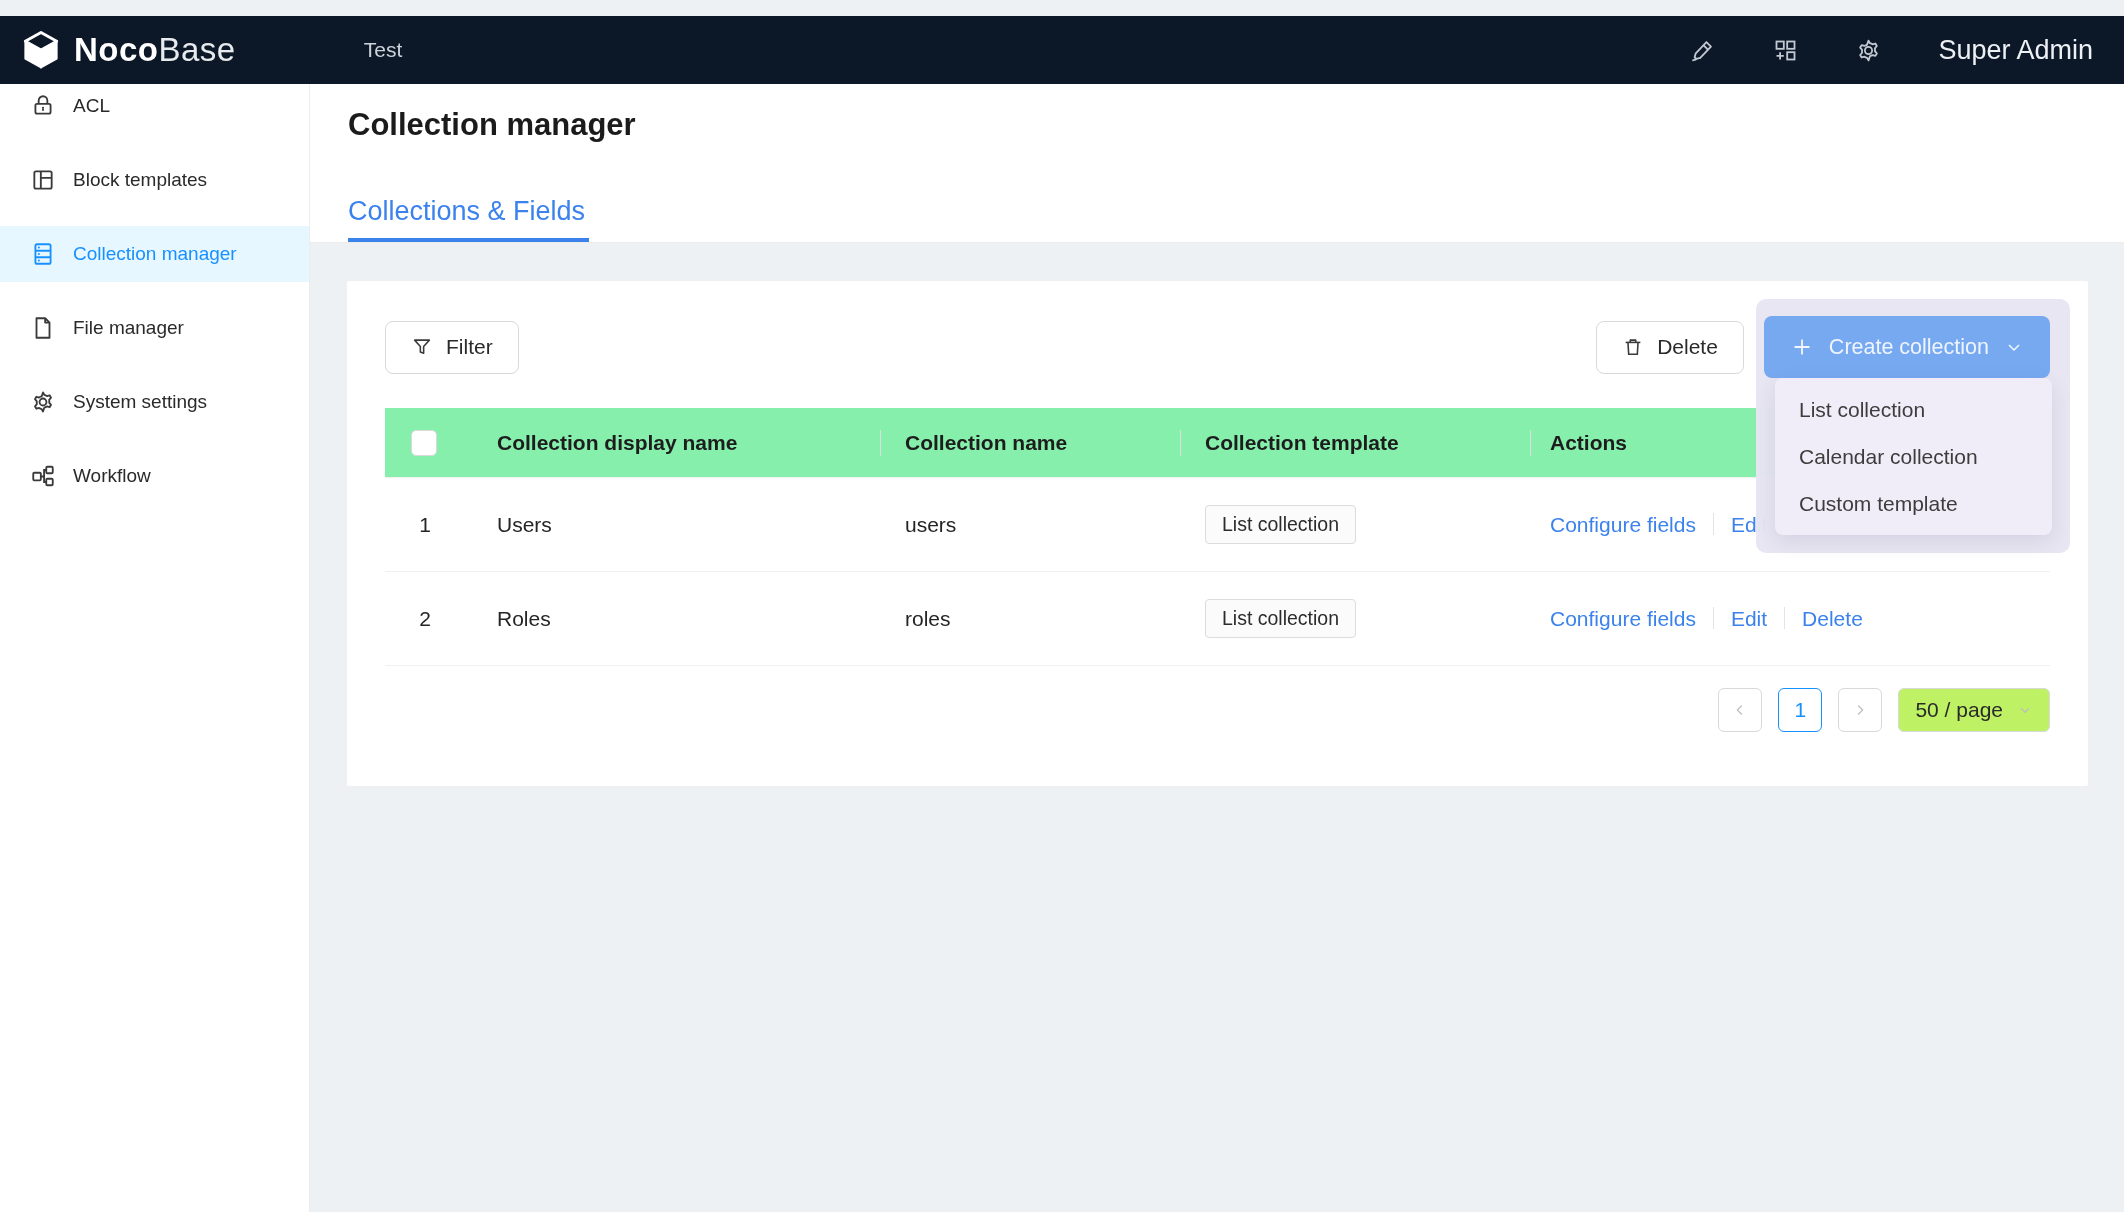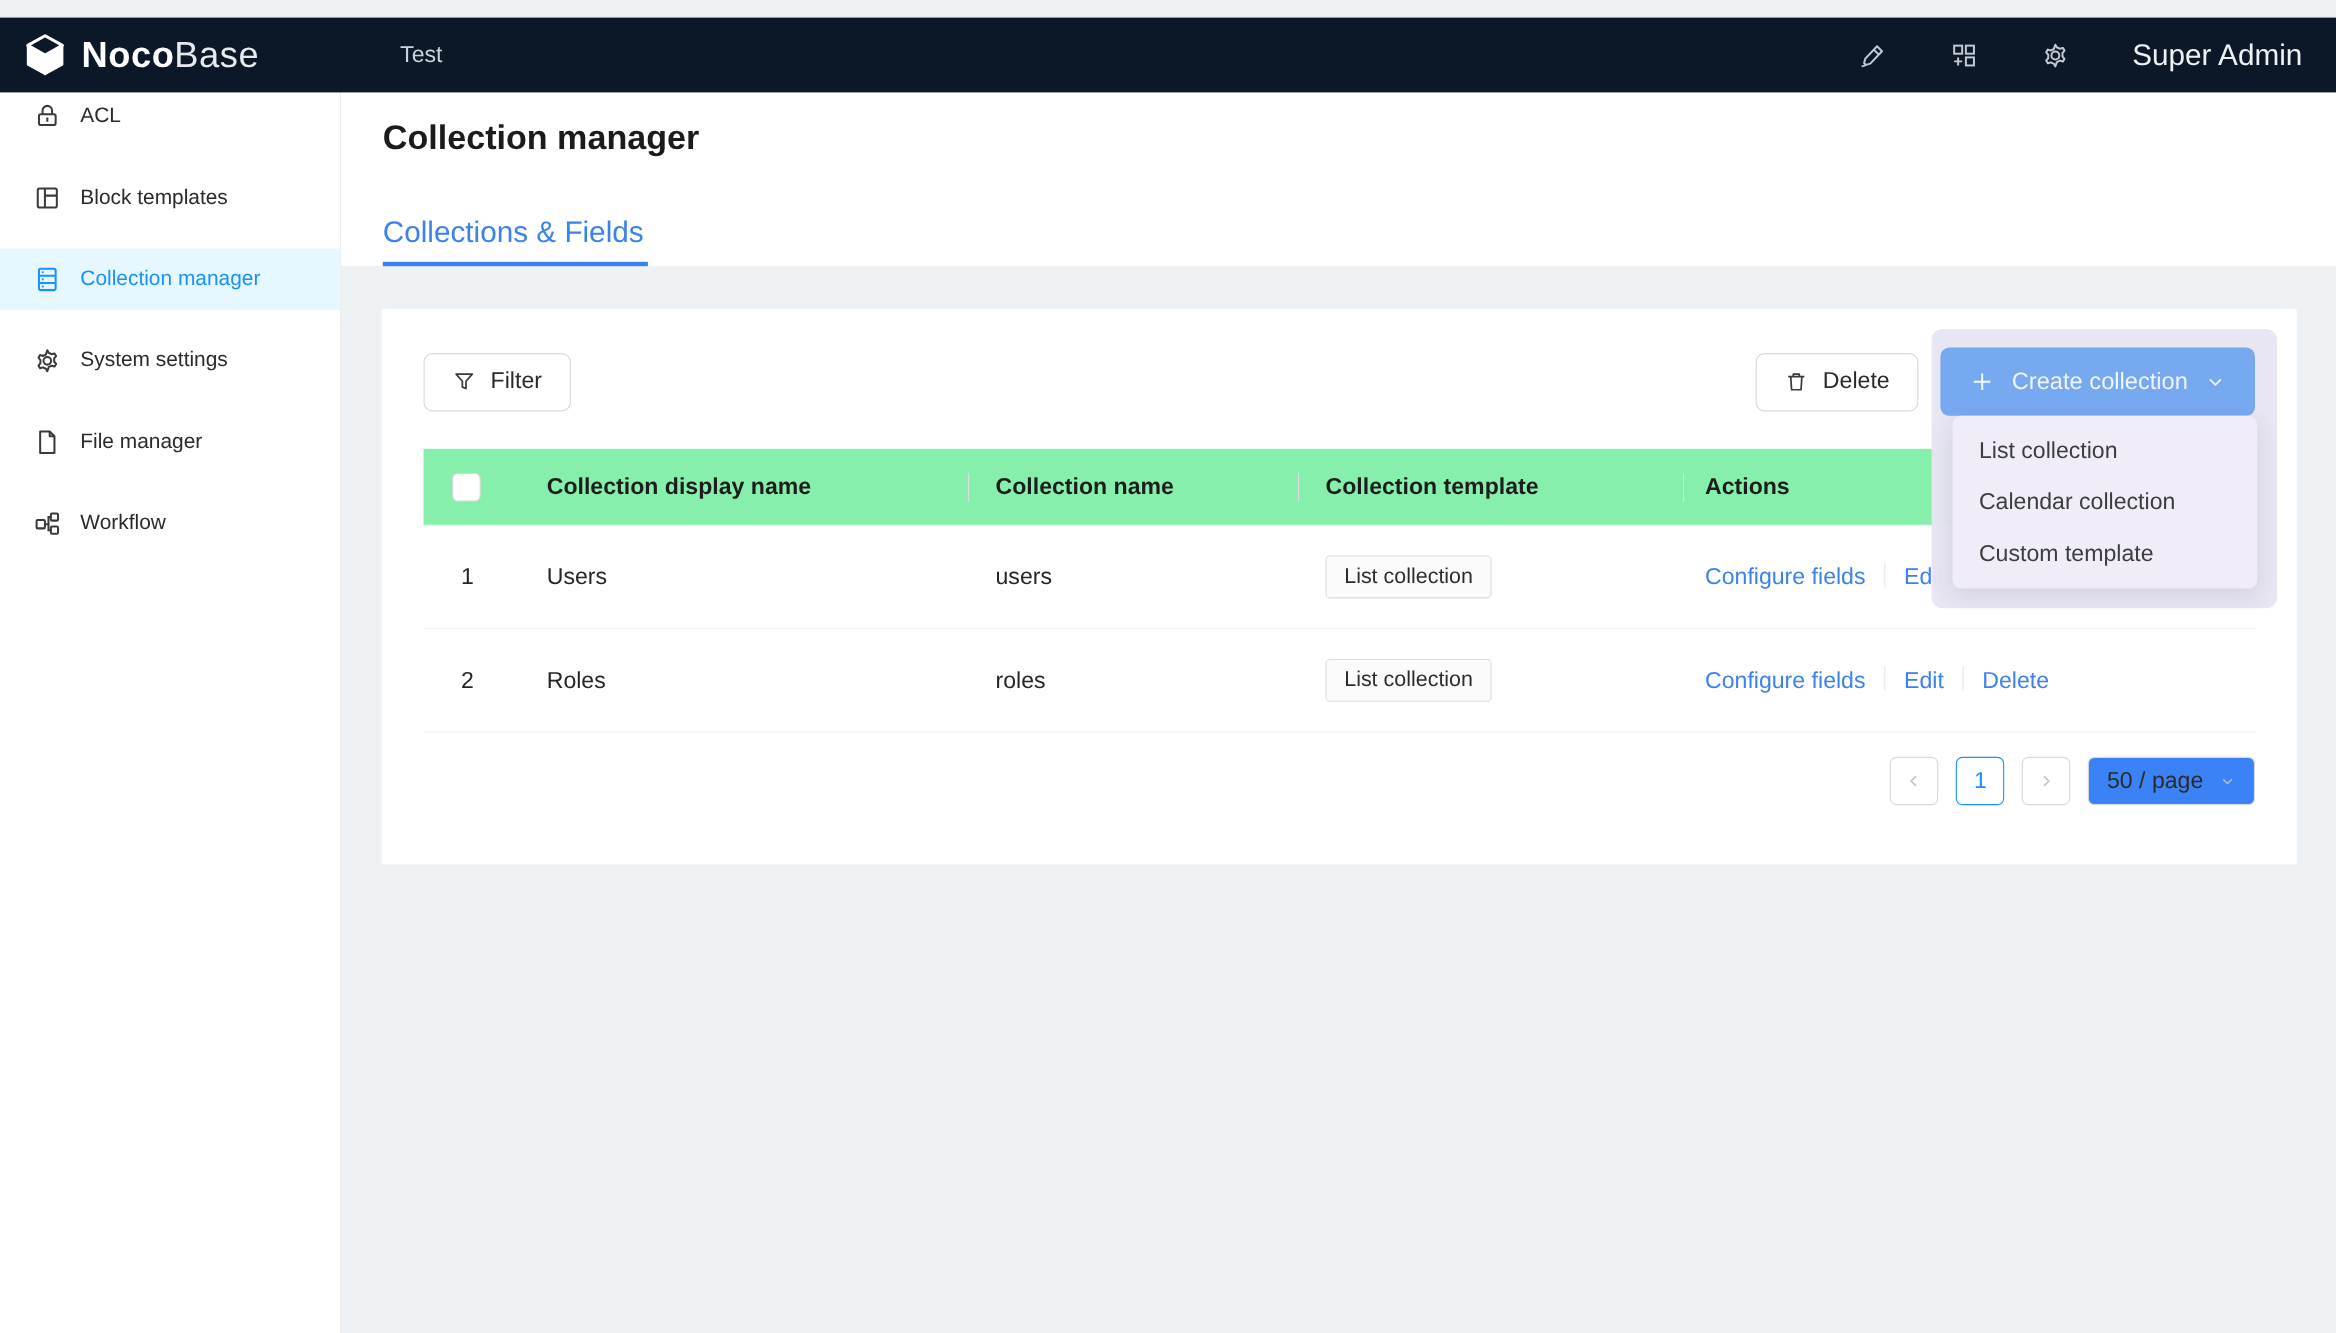--- a/index.html
+++ b/index.html
@@ -129,21 +129,21 @@
   .pg-btn {
     width: 44px; height: 44px; border: 1px solid #d9d9d9; border-radius: 6px; background: #fff;
     display: flex; align-items: center; justify-content: center; color: #c2c2c2; cursor: pointer;
   }
   .pg-cur {
     width: 44px; height: 44px; border: 1px solid #1890ff; border-radius: 6px; background: #fff;
     display: flex; align-items: center; justify-content: center; color: #1890ff;
     font-size: 21px; font-weight: 500; cursor: pointer;
   }
   .pg-size {
-    height: 44px; border: 1px solid #d9d9d9; border-radius: 6px; background: #3b82f6;
+    height: 44px; border: 1px solid #d9d9d9; border-radius: 6px; background: #bef264;
     display: flex; align-items: center; gap: 14px; padding: 0 16px;
     font-size: 21px; color: #2a2a2a; cursor: pointer;
   }
   .pg-size .icon { color: #bfbfbf; }
 </style>
 </head>
 <body>
 
 <div class="navbar">
   <div class="brand">
@@ -214,34 +214,34 @@
         <circle cx="8.2" cy="6" r="0.9" fill="currentColor" stroke="none"></circle>
         <circle cx="8.2" cy="12" r="0.9" fill="currentColor" stroke="none"></circle>
         <circle cx="8.2" cy="18" r="0.9" fill="currentColor" stroke="none"></circle>
       </svg>
     </span>
     <span>Collection manager</span>
   </div>
   <div class="side-item">
     <span class="icon">
       <svg width="26" height="26" viewBox="0 0 24 24" fill="none" stroke="currentColor" stroke-width="1.7" stroke-linejoin="round">
+        <path d="M6 3 H14 L18 7 V21 H6 Z"></path>
+        <path d="M14 3 V7 H18"></path>
+      </svg>
+    </span>
+    <span>File manager</span>
+  </div>
+  <div class="side-item">
+    <span class="icon">
+      <svg width="26" height="26" viewBox="0 0 24 24" fill="none" stroke="currentColor" stroke-width="1.7" stroke-linejoin="round">
         <circle cx="12" cy="12" r="3.2"></circle>
         <path d="M12 3.2 l1.3 2.3 a7 7 0 0 1 2.3 1 l2.5 -0.7 1.3 2.2 -1.7 2 a7 7 0 0 1 0 2.6 l1.7 2 -1.3 2.2 -2.5 -0.7 a7 7 0 0 1 -2.3 1 L12 20.8 l-1.3 -2.3 a7 7 0 0 1 -2.3 -1 l-2.5 0.7 -1.3 -2.2 1.7 -2 a7 7 0 0 1 0 -2.6 l-1.7 -2 1.3 -2.2 2.5 0.7 a7 7 0 0 1 2.3 -1 Z"></path>
       </svg>
     </span>
     <span>System settings</span>
-  </div>
-  <div class="side-item">
-    <span class="icon">
-      <svg width="26" height="26" viewBox="0 0 24 24" fill="none" stroke="currentColor" stroke-width="1.7" stroke-linejoin="round">
-        <path d="M6 3 H14 L18 7 V21 H6 Z"></path>
-        <path d="M14 3 V7 H18"></path>
-      </svg>
-    </span>
-    <span>File manager</span>
   </div>
   <div class="side-item">
     <span class="icon">
       <svg width="26" height="26" viewBox="0 0 24 24" fill="none" stroke="currentColor" stroke-width="1.7">
         <rect x="3" y="9" width="7" height="7" rx="1"></rect>
         <rect x="15" y="3.5" width="6" height="6" rx="1"></rect>
         <rect x="15" y="14.5" width="6" height="6" rx="1"></rect>
         <path d="M10 12.5 H13 M13 12.5 V6.5 H15 M13 12.5 V17.5 H15"></path>
       </svg>
     </span>

